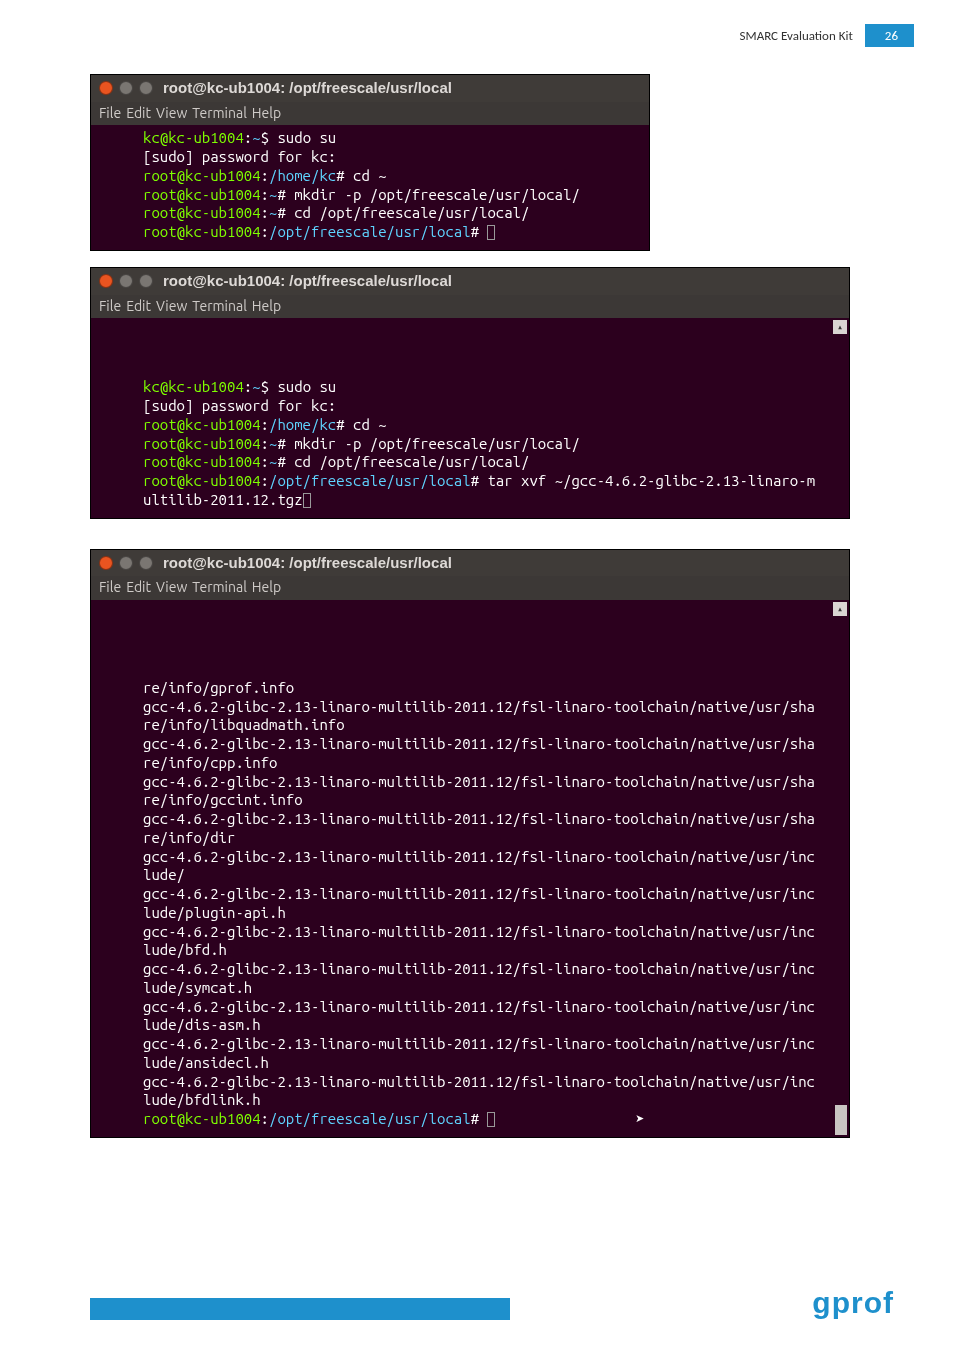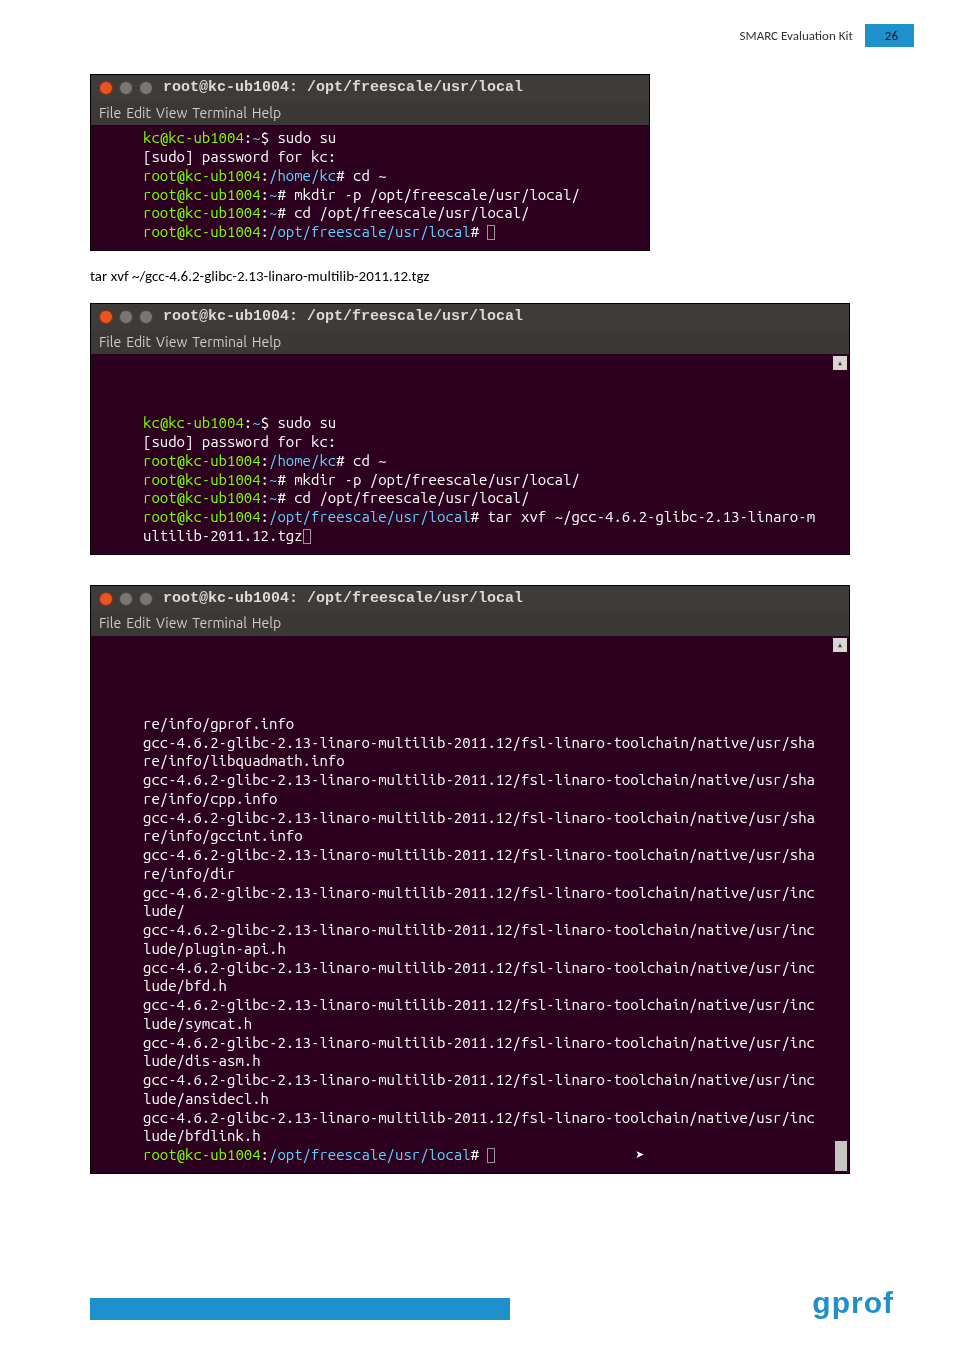--- a/index.html
+++ b/index.html
@@ -15,21 +15,21 @@
     top: 24px;
     right: 40px;
     display: flex;
     align-items: center;
     gap: 12px;
     font-size: 13px;
     color: #333;
   }
   .page-header .num-box {
     background: #1e90cc;
-    color: #0f172a;
+    color: #ffffff;
     padding: 4px 16px 4px 20px;
     font-size: 13px;
   }
   .content {
     position: absolute;
     top: 74px;
     left: 90px;
     width: 780px;
   }
   .term-window {
@@ -43,21 +43,21 @@
   .term-window.small { width: 560px; }
   .term-window.wide  { width: 760px; }
   .title-bar {
     background: #3f3b38;
     padding: 4px 8px;
     display: flex;
     align-items: center;
     gap: 10px;
     color: #ddd9d6;
     font-weight: bold;
-    font-family: Liberation Mono, monospace;
+    font-family: Liberation Sans, sans-serif;
     font-size: 15px;
   }
   .window-btns { display:flex; gap:6px; }
   .circle { width:14px; height:14px; border-radius:50%; display:inline-block; border:1px solid rgba(0,0,0,.4);}
   .c-close { background:#e95420; }
   .c-min   { background:#7a7672; }
   .c-max   { background:#7a7672; }
   .menu-bar {
     background: #3c3836;
     color: #cfcbc8;
@@ -152,21 +152,20 @@
     <div class="menu-bar">
       <span>File</span>
       <span>Edit</span>
       <span>View</span>
       <span>Terminal</span>
       <span>Help</span>
     </div>
     <div class="term-body"><div><span class="grn">kc@kc-ub1004</span><span class="wht">:</span><span class="blu">~</span><span class="wht">$ sudo su</span></div><div><span class="wht">[sudo] password for kc:</span></div><div><span class="grn">root@kc-ub1004</span><span class="wht">:</span><span class="blu">/home/kc</span><span class="wht"># cd ~</span></div><div><span class="grn">root@kc-ub1004</span><span class="wht">:</span><span class="blu">~</span><span class="wht"># mkdir -p /opt/freescale/usr/local/</span></div><div><span class="grn">root@kc-ub1004</span><span class="wht">:</span><span class="blu">~</span><span class="wht"># cd /opt/freescale/usr/local/</span></div><div><span class="grn">root@kc-ub1004</span><span class="wht">:</span><span class="blu">/opt/freescale/usr/local</span><span class="wht"># </span><span class="cursor"></span></div></div>
   </div>
 
-  <p class="body-text">tar xvf ~/gcc-4.6.2-glibc-2.13-linaro-multilib-2011.12.tgz</p>
 
   <div class="term-window wide">
     <div class="title-bar">
       <span class="window-btns">
         <span class="circle c-close"></span>
         <span class="circle c-min"></span>
         <span class="circle c-max"></span>
       </span>
       <span>root@kc-ub1004: /opt/freescale/usr/local</span>
     </div>

